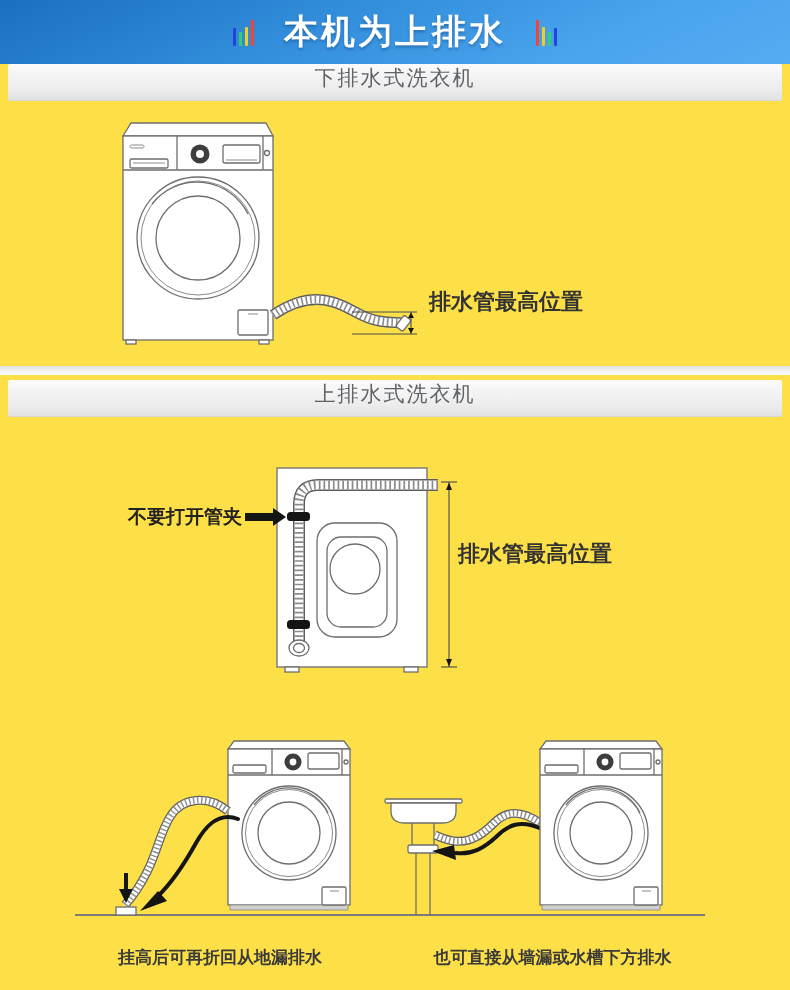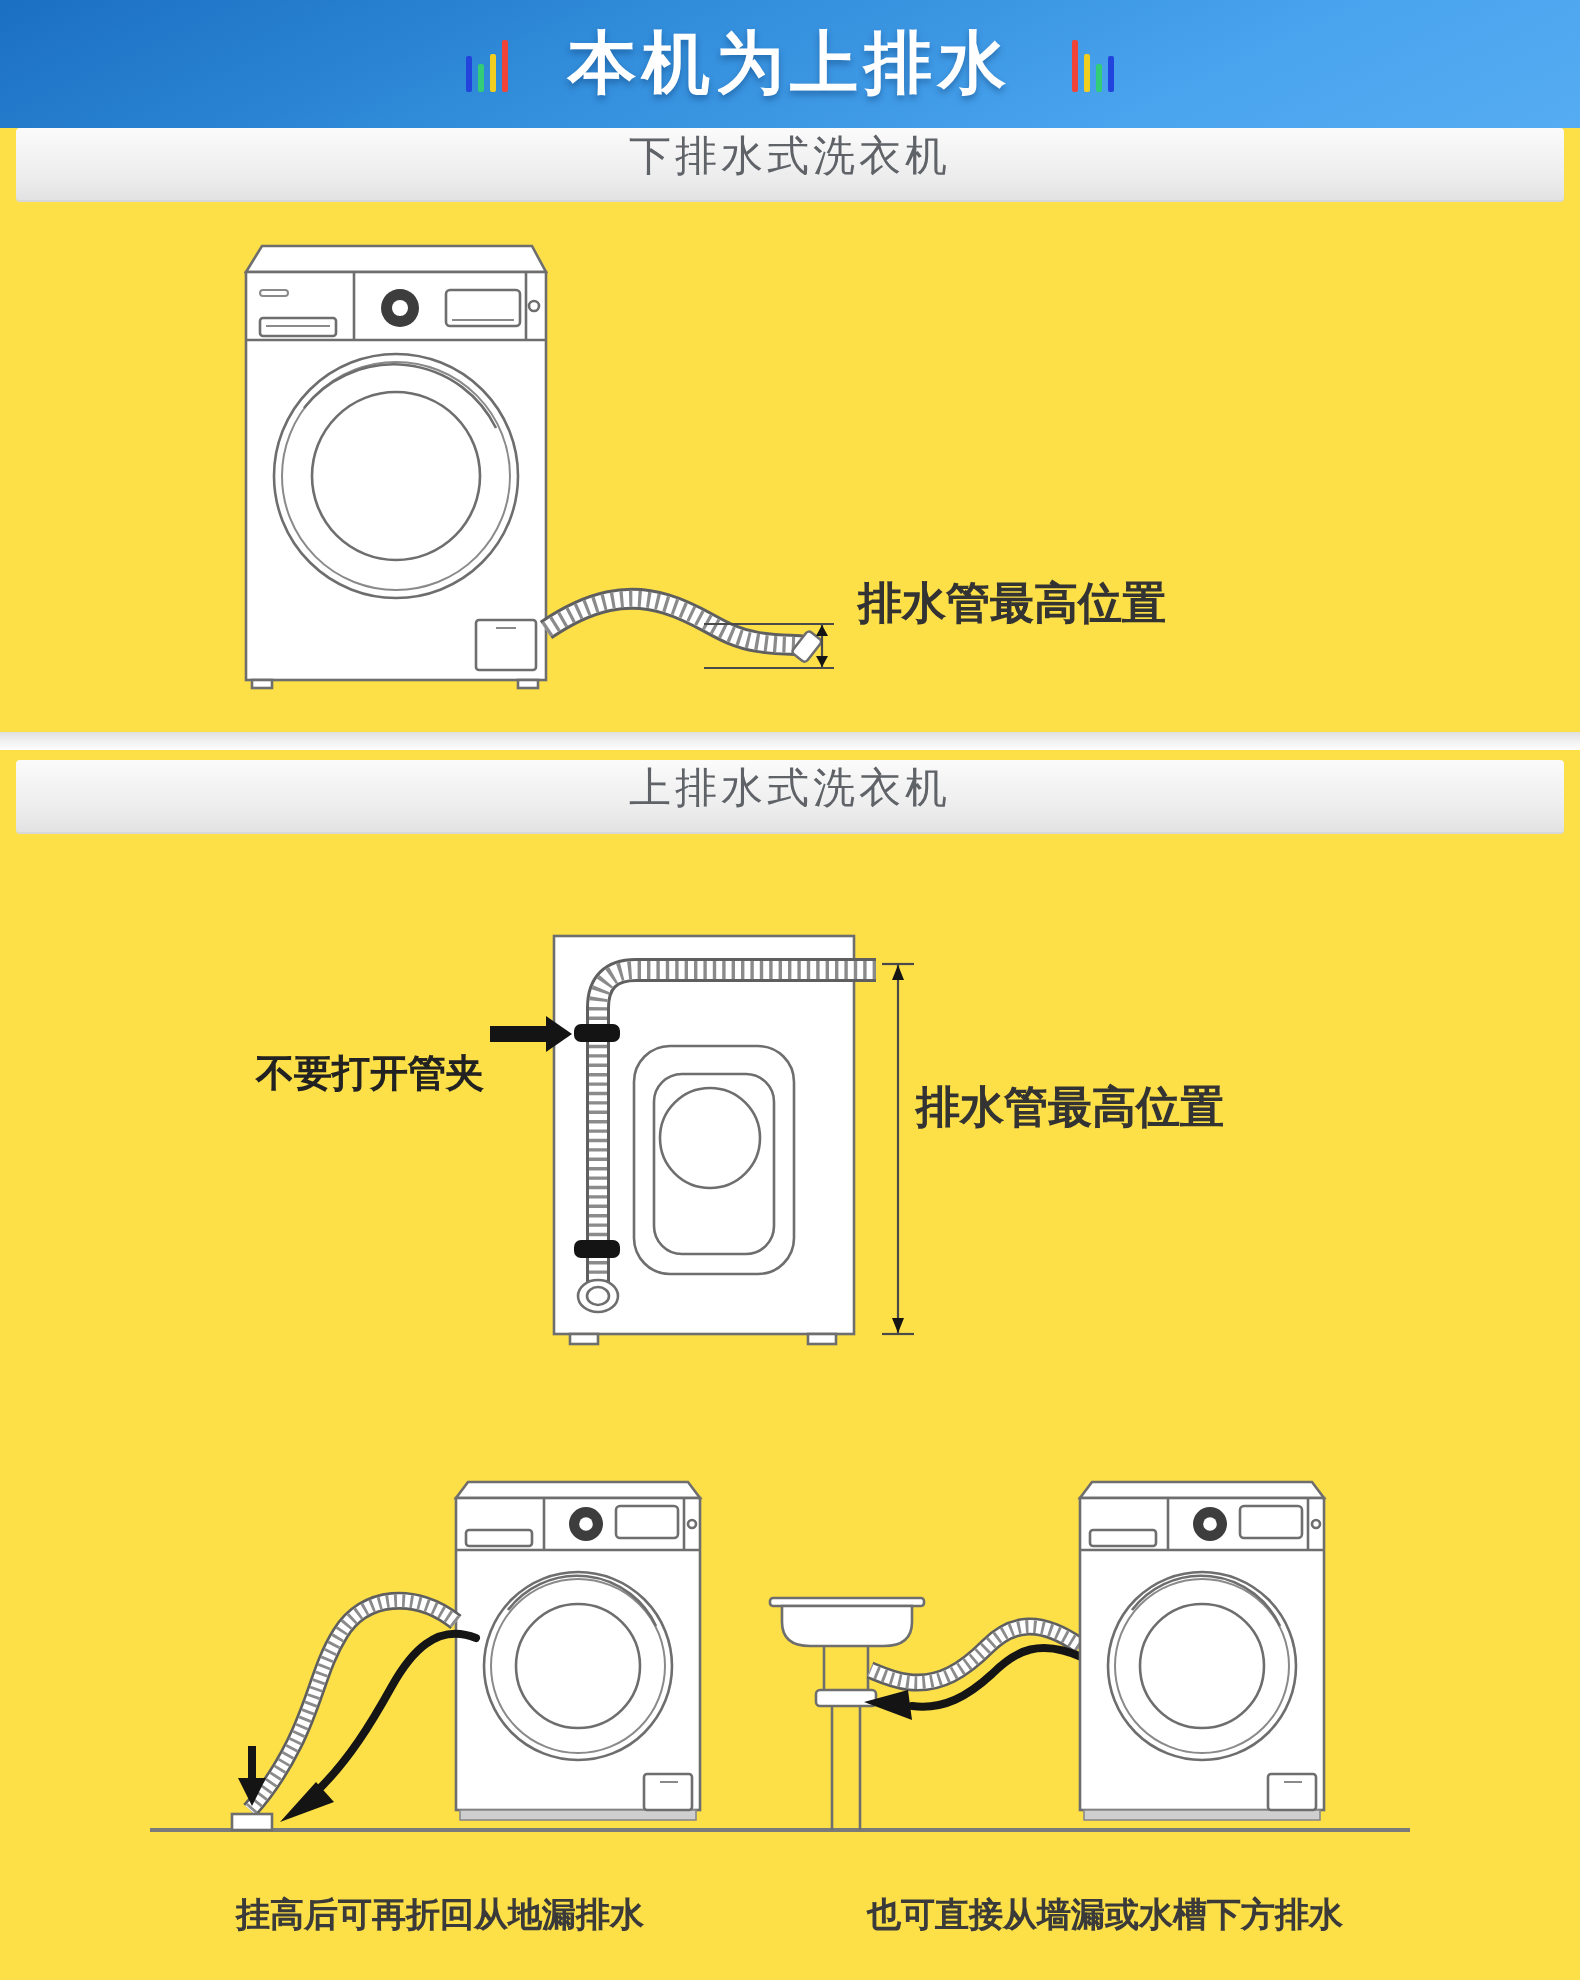--- a/index.html
+++ b/index.html
@@ -55,21 +55,21 @@
   .hose2I{stroke:#ffffff;stroke-width:9;fill:none;}
   .hose2R{stroke:#8b8b8b;stroke-width:9;fill:none;stroke-dasharray:1.7 3;}
   .hose3O{stroke:#5f5f5f;stroke-width:9;fill:none;}
   .hose3I{stroke:#ffffff;stroke-width:6.4;fill:none;}
   .hose3R{stroke:#8b8b8b;stroke-width:6.4;fill:none;stroke-dasharray:1.4 2.6;}
   .arrowline{stroke:#151515;stroke-width:4;fill:none;stroke-linecap:round;}
   
   .ann{position:absolute;color:#333;font-weight:700;font-size:22px;line-height:24px;white-space:nowrap;text-align:right;}
   .ann1{left:429px;top:290px;}
   .ann2r{left:458px;top:542px;}
-  .note{position:absolute;left:128px;top:504px;font-size:19px;font-weight:bold;color:#222;white-space:nowrap;margin-top:20px;}
+  .note{position:absolute;left:128px;top:504px;font-size:19px;font-weight:bold;color:#222;white-space:nowrap;}
   .cap{position:absolute;top:946px;font-size:17px;font-weight:600;color:#3a3a3a;text-align:center;white-space:nowrap;}
   .capL{left:90px;width:260px;}
   .capR{left:410px;width:285px;}
 </style>
 </head>
 <body>
 
 <div class="page">
 
   <div class="banner">

